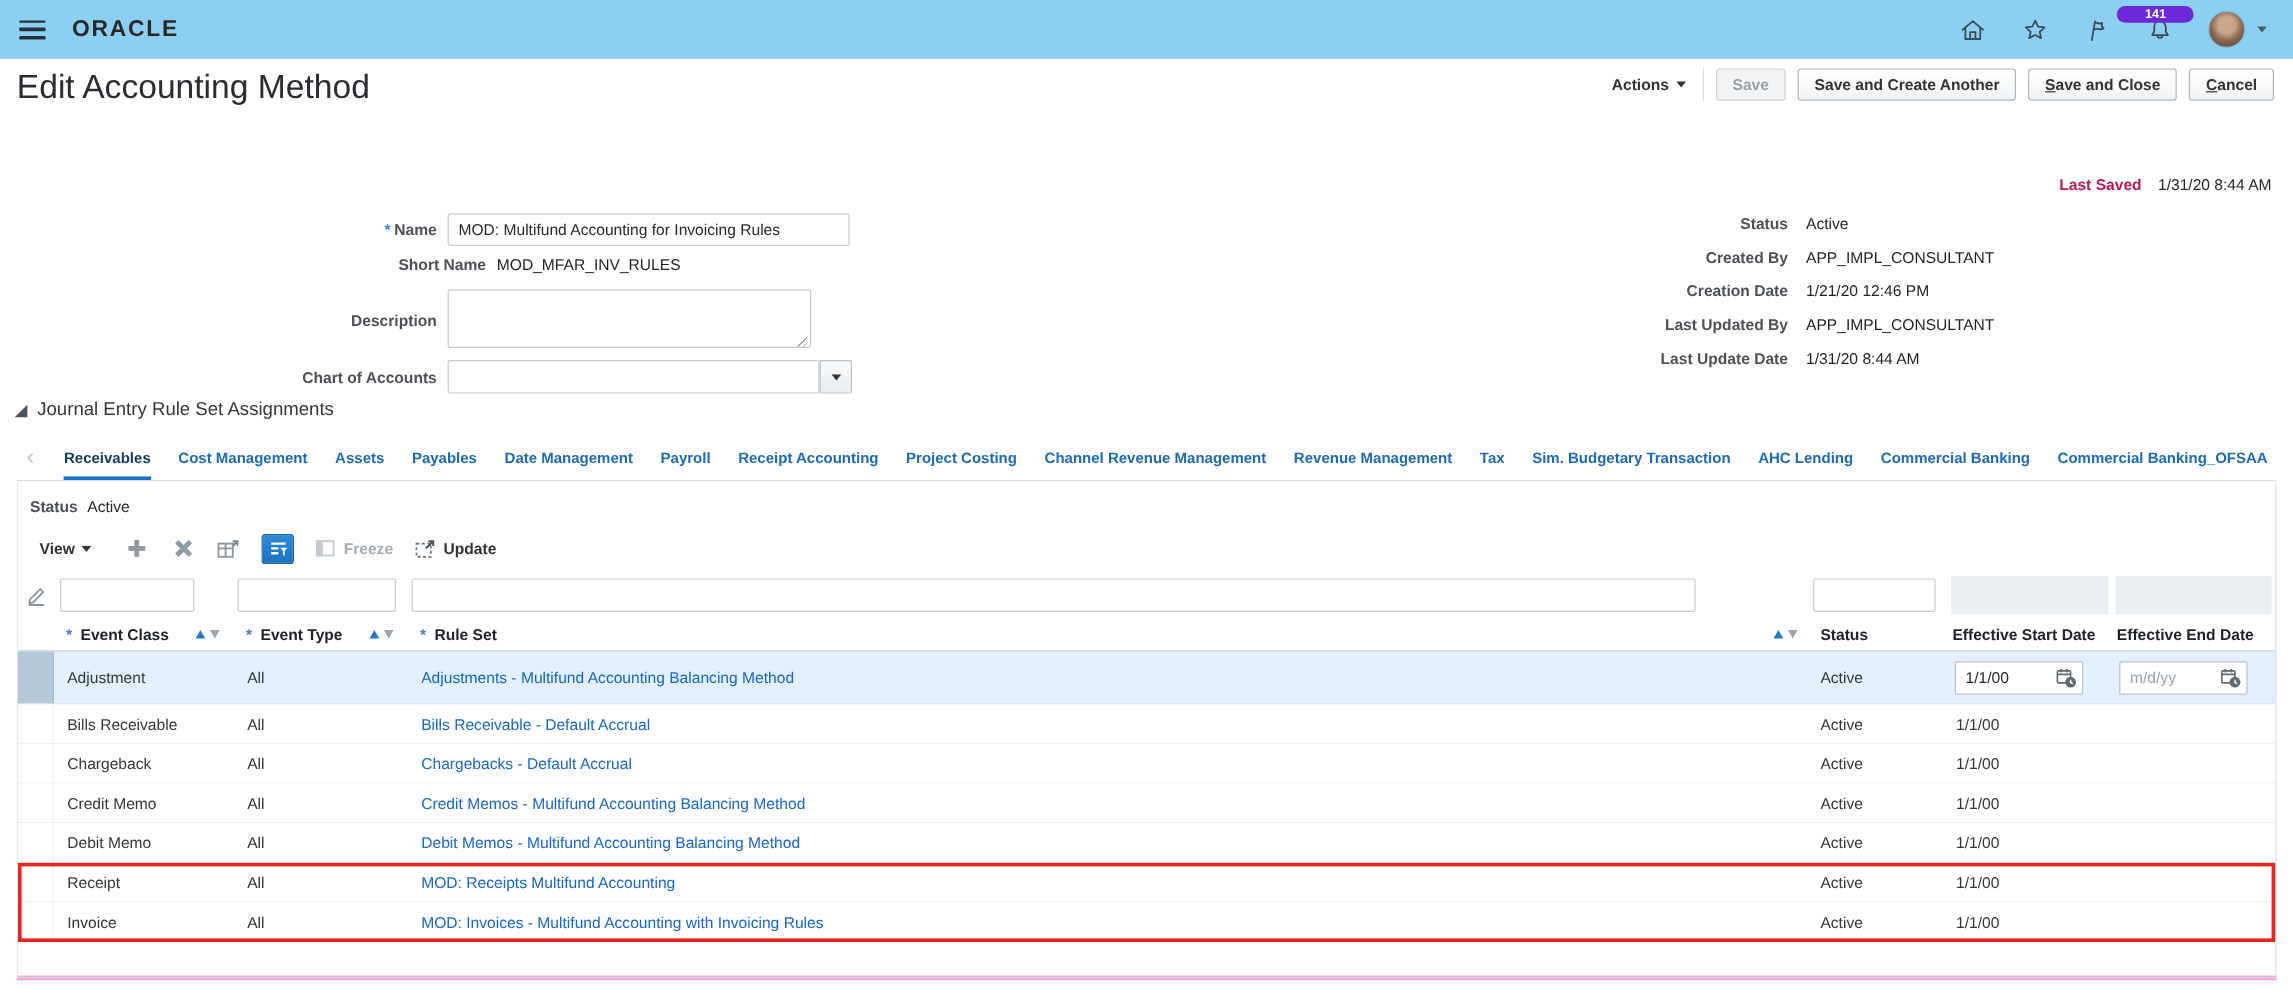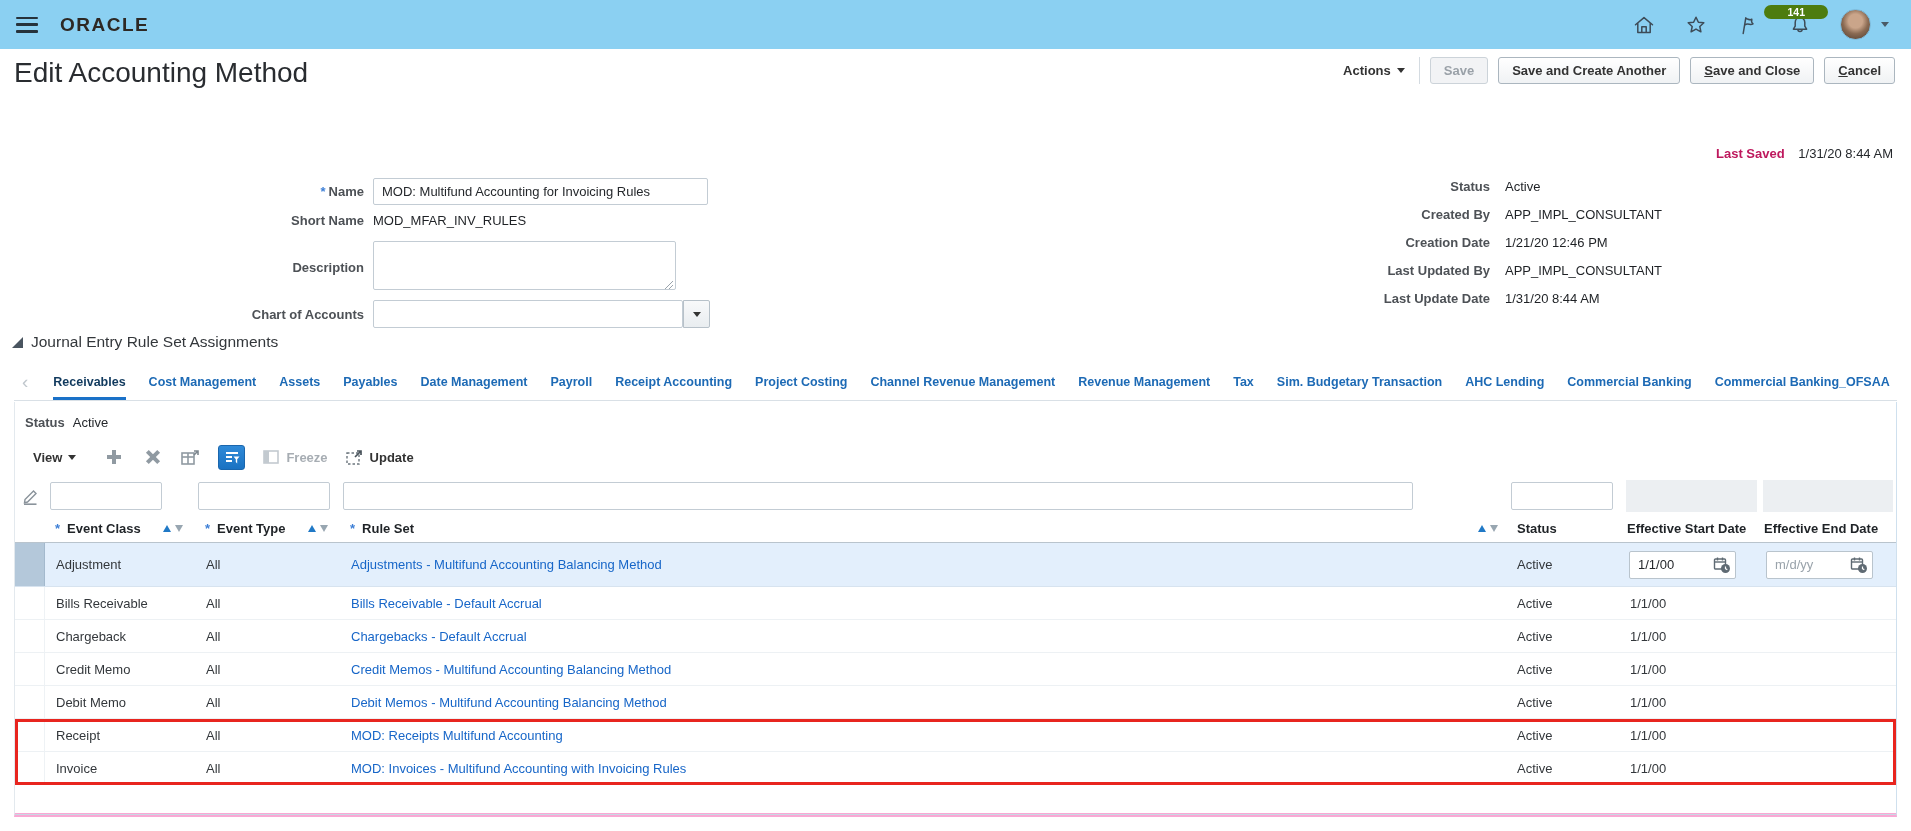--- a/index.html
+++ b/index.html
@@ -11,21 +11,21 @@
   .topbar { position:absolute; top:0; left:0; width:100%; height:49px; background:#8bd0f2;
     display:flex; align-items:center; }
   .hamburger { margin-left:16px; width:22px; height:16px; display:flex; flex-direction:column;
     justify-content:space-between; cursor:pointer; background:none; border:none; }
   .hamburger span { display:block; height:2.5px; background:#26323b; border-radius:1px; }
   .brand { margin-left:22px; font-size:19px; font-weight:bold; letter-spacing:1.5px; color:#2d2824; }
   .topbar-right { margin-left:auto; margin-right:22px; display:flex; align-items:center; gap:28px; }
   .tb-icon { width:24px; height:24px; display:block; cursor:pointer; }
   .tb-icon path, .tb-icon polygon { fill:none; stroke:#3d4b57; stroke-width:1.5; stroke-linejoin:round; stroke-linecap:round; }
   .bell-wrap { position:relative; }
-  .badge { position:absolute; top:-8px; right:-16px; background:#4d7c0f; color:#fff;
+  .badge { position:absolute; top:-8px; right:-16px; background:#6d28d9; color:#fff;
     font-size:10.5px; font-weight:bold; border-radius:9px; padding:2px 23px; line-height:1; }
   .avatar { width:31px; height:31px; border-radius:50%;
     background:radial-gradient(circle at 50% 38%, #caa58a 0 30%, #8a6a52 55%, #4c3a2e 100%);
     border:1px solid #7db8d8; cursor:pointer; }
   .avatar-chev { width:0; height:0; border-left:4px solid transparent; border-right:4px solid transparent;
     border-top:5px solid #4a5a66; margin-left:-18px; }
 
   
   .page-head { position:absolute; top:57px; left:14px; right:16px; display:flex; align-items:flex-start; }
   .page-title { font-size:28px; font-weight:400; color:#292c30; }
@@ -49,21 +49,21 @@
 
   
   .form { position:absolute; top:176px; left:0; width:780px; }
   .frow { display:flex; align-items:center; }
   .frow .lbl { width:373px; text-align:right; padding-right:9px; font-weight:700; color:#4d5156; }
   .req { color:#3d7fd6; margin-right:3px; }
   .frow input[type=text], .frow textarea { border:1px solid #c3ccd4; border-radius:2px; font-family:inherit;
     font-size:13px; color:#25282c; padding:4px 8px; background:#fff; }
   .row-name { height:30px; }
   .row-name input { width:335px; height:27px; }
-  .row-short { height:28px; }
+  .row-short { height:28px;padding-left:41px; }
   .row-short .val { color:#1e2125; }
   .row-desc { height:58px; margin-top:4px; }
   .desc-wrap { position:relative; }
   .row-desc textarea { width:303px; height:49px; resize:none; padding:4px 8px; }
   .grip { position:absolute; right:3px; bottom:4px; width:10px; height:10px;
     background:repeating-linear-gradient(135deg, transparent 0 2px, #9aa4ac 2px 3px); clip-path:polygon(100% 0,100% 100%,0 100%); }
   .row-coa { height:32px; margin-top:2px; }
   .coa-wrap { display:flex; }
   .coa-wrap input { width:310px; height:28px; border-right:none; border-top-right-radius:0; border-bottom-right-radius:0; }
   .coa-btn { width:27px; height:28px; background:linear-gradient(#f8f9fa,#e9edf0); border:1px solid #b7c1c9;

